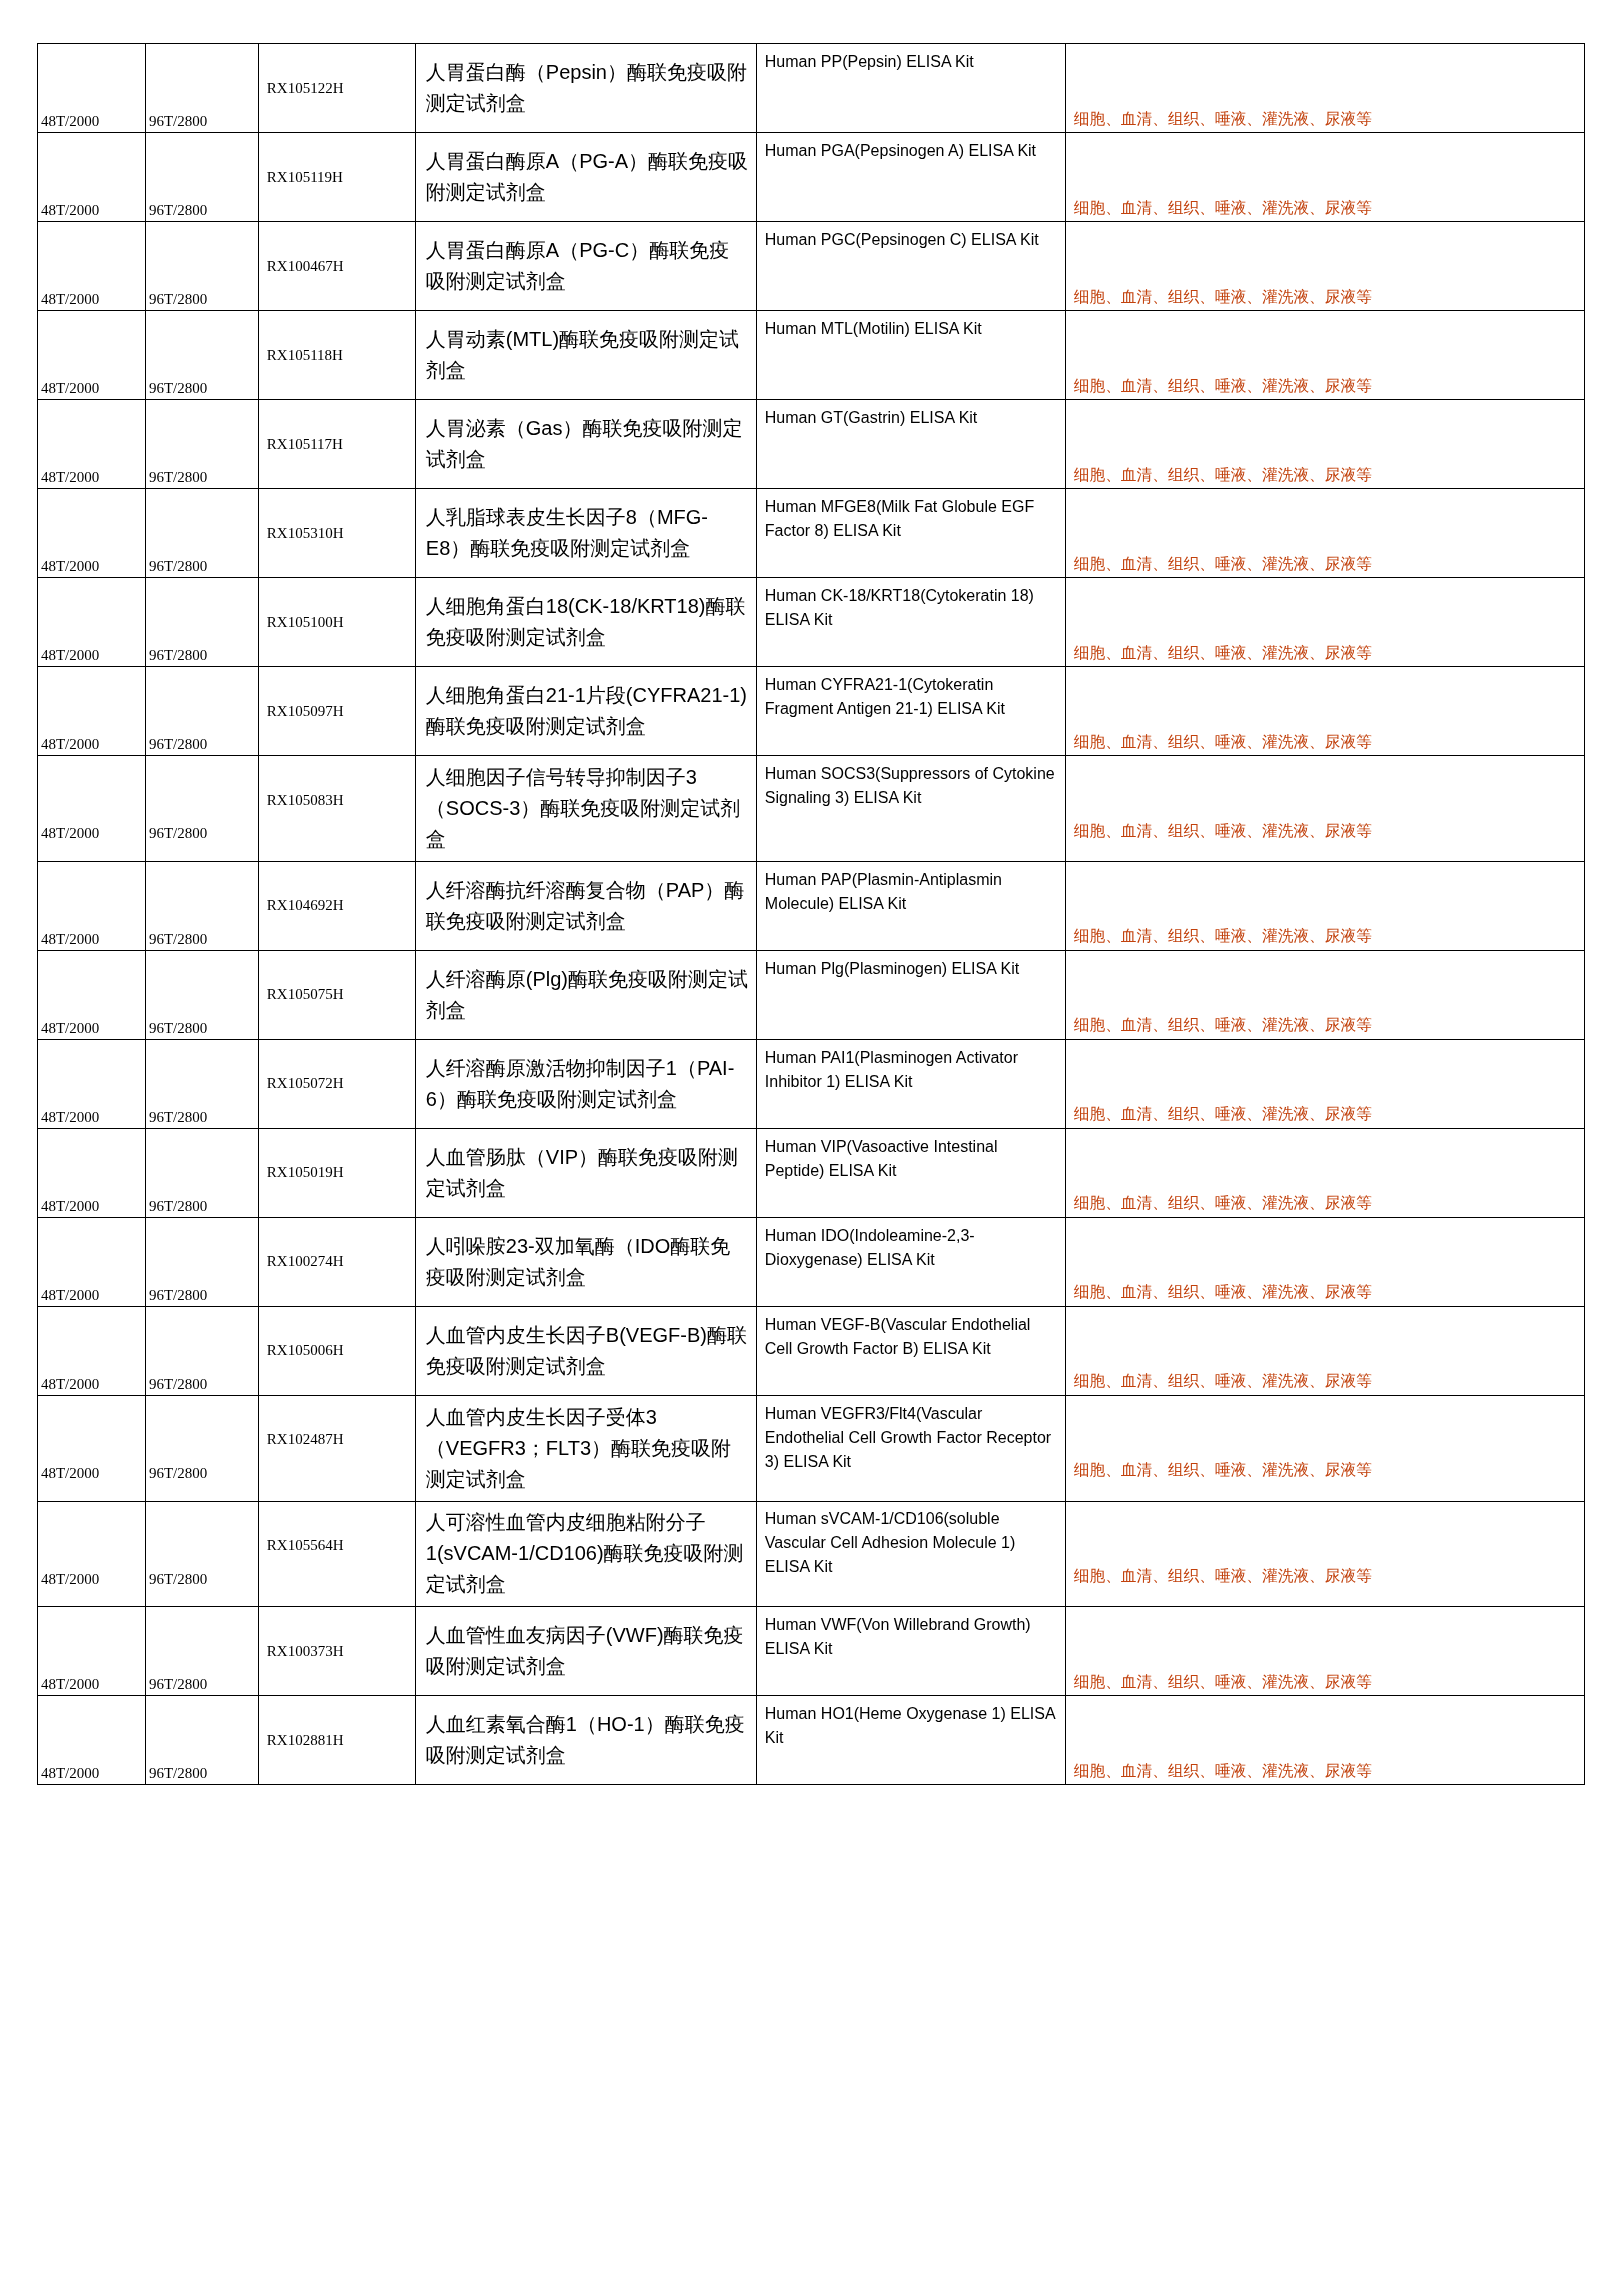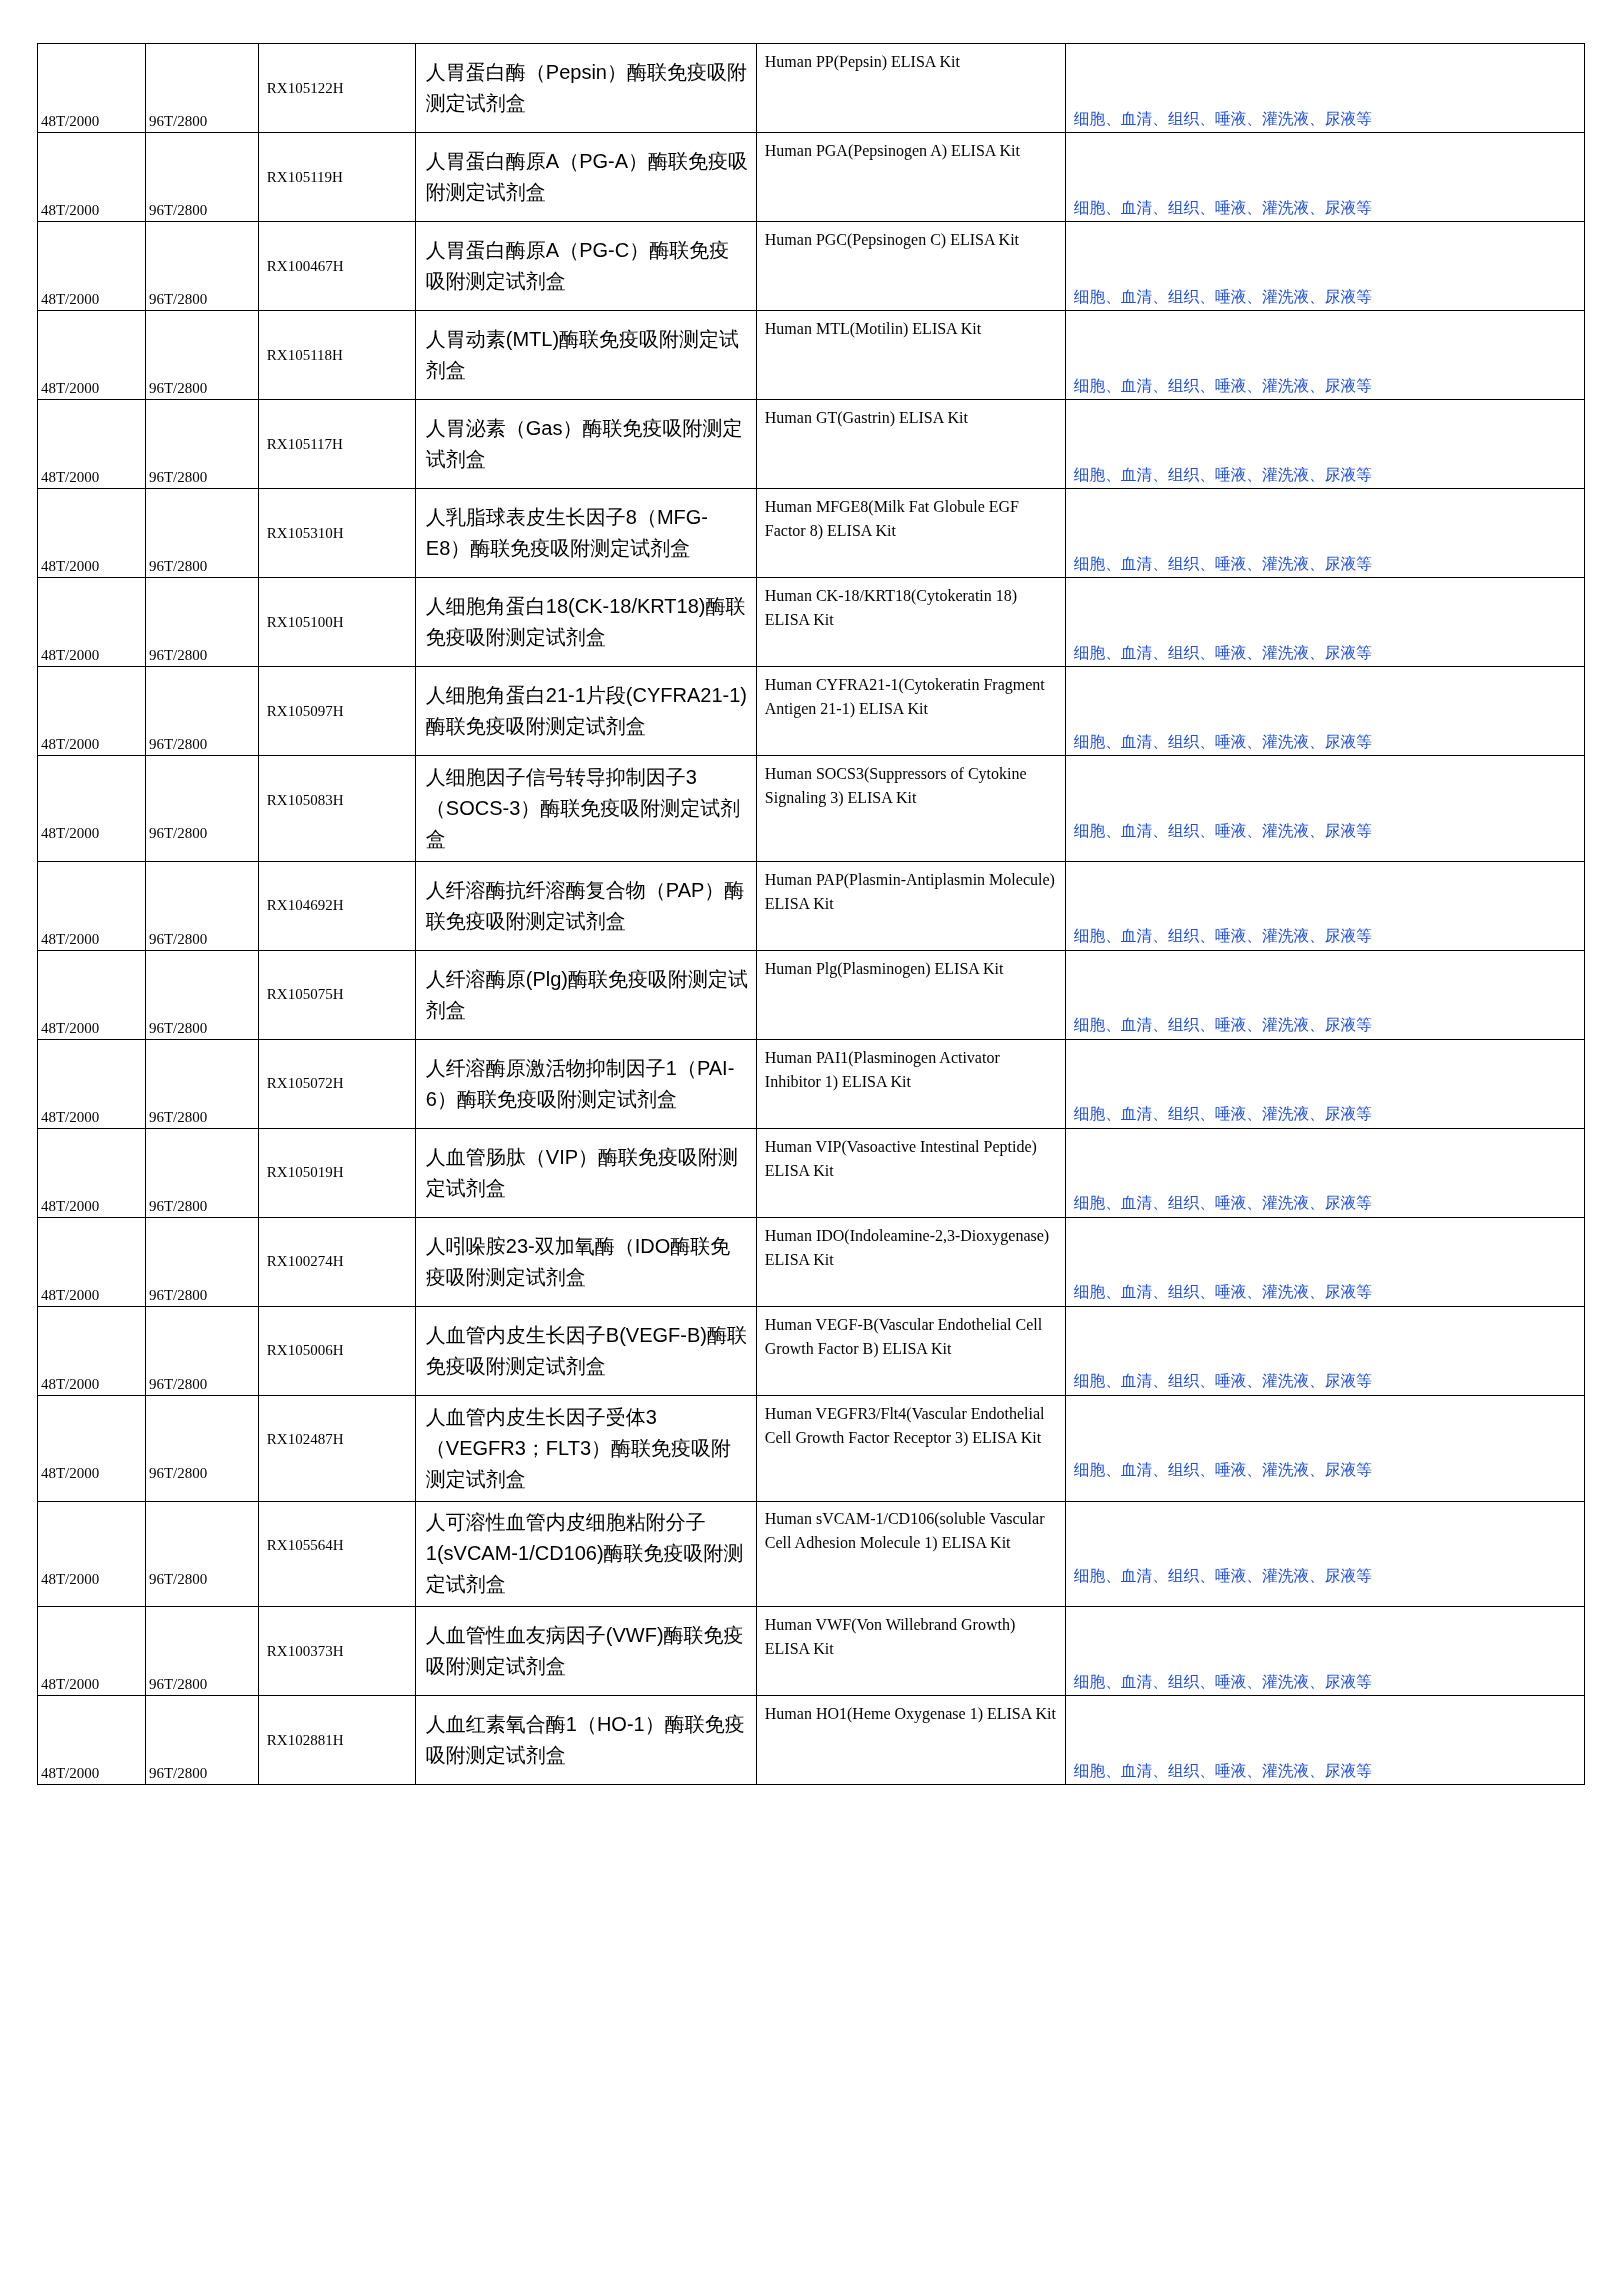--- a/index.html
+++ b/index.html
@@ -65,34 +65,34 @@
     font-family: "Liberation Sans", sans-serif;
     font-size: 20px;
     line-height: 1.55;
     color: #000;
     padding: 5.9px 7.8px 5.9px 9.8px;
     display: flex;
     align-items: center;
     min-height: 76px;
   }
   .en {
-    font-family: Liberation Serif, serif;
+    font-family: Liberation Sans, sans-serif;
     font-size: 16px;
     line-height: 1.5;
     color: #000;
     padding: 5.9px 7.8px 5.9px 7.8px;
     display: flex;
     align-items: flex-start;
     min-height: 76px;
   }
   .sample {
     font-family: "Liberation Sans", sans-serif;
     font-size: 15.7px;
     line-height: 1.3;
-    color: #1d4ed8;
+    color: #c2410c;
     position: absolute;
     left: 7.8px;
     bottom: 2.9px;
     white-space: nowrap;
   }
   .row-cell-wrap { position: relative; min-height: 88px; text-align: center; }
 </style>
 </head>
 <body>
 

